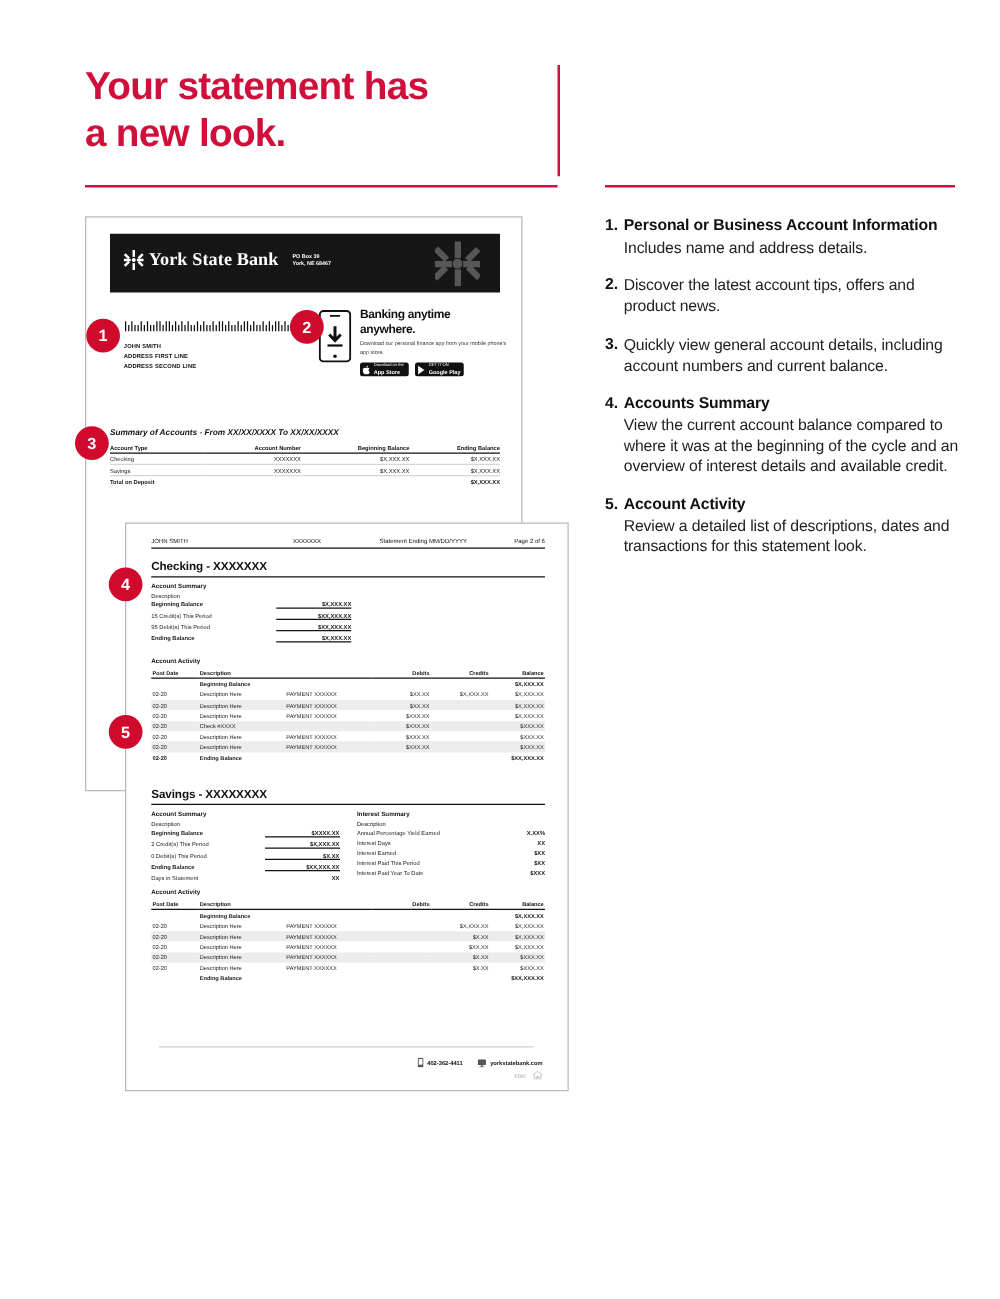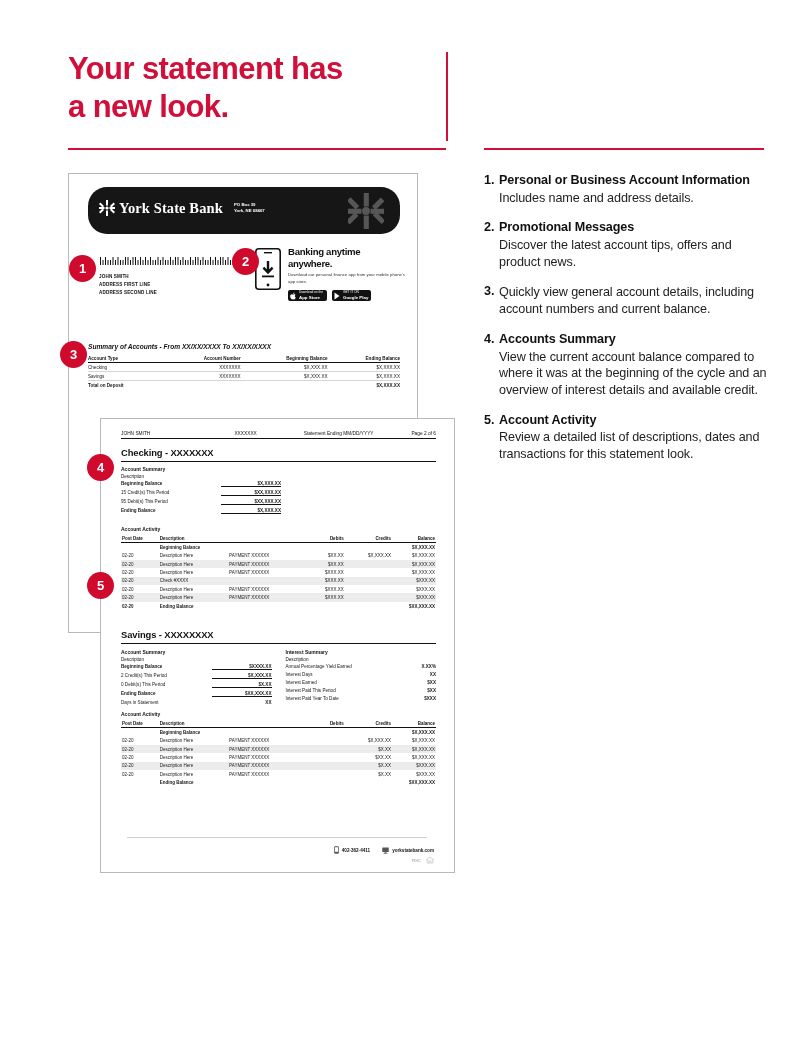--- a/index.html
+++ b/index.html
@@ -55,21 +55,21 @@
   
   .page {
     position:absolute; background:#fff; border:1px solid #b9b9b9;
   }
   .page1 { left:68px; top:173px; width:350px; height:460px; z-index:1; }
   .page2 { left:100px; top:418px; width:355px; height:455px; z-index:3;text-decoration:underline; }
 
   
   .masthead {
     position:absolute; left:19px; top:13px; width:312px; height:47px;
-    background:#161616; overflow:hidden;border-radius:19px;
+    background:#161616; overflow:hidden;
   }
   .mast-logo { position:absolute; left:11px; top:13px; width:16px; height:16px; }
   .mast-name {
     position:absolute; left:31px; top:13px;
     color:#fff; font-family:"Liberation Serif", serif; font-weight:bold;
     font-size:14.5px; letter-spacing:0.1px;
   }
   .mast-addr {
     position:absolute; left:146px; top:15px;
     color:#fff; font-size:4.3px; line-height:1.45; font-weight:bold;
@@ -186,21 +186,20 @@
   <div class="feat">
     <div class="feat-num">1.</div>
     <div class="feat-body">
       <div class="feat-title">Personal or Business Account Information</div>
       <div class="feat-desc">Includes name and address details.</div>
     </div>
   </div>
   <div class="feat">
     <div class="feat-num">2.</div>
     <div class="feat-body">
-      <div class="feat-title">Promotional Messages</div>
       <div class="feat-desc">Discover the latest account tips, offers and product news.</div>
     </div>
   </div>
   <div class="feat">
     <div class="feat-num">3.</div>
     <div class="feat-body">
       <div class="feat-desc">Quickly view general account details, including account numbers and current balance.</div>
     </div>
   </div>
   <div class="feat">

